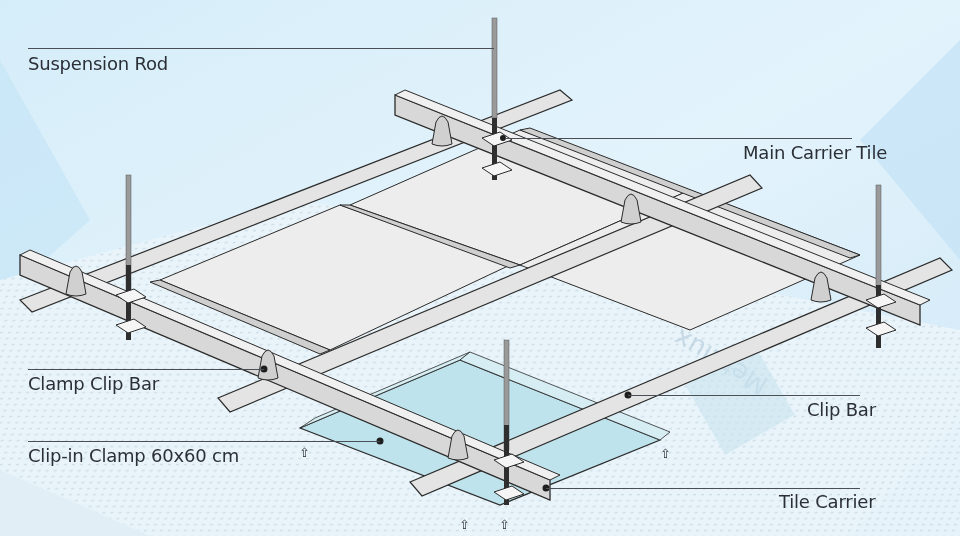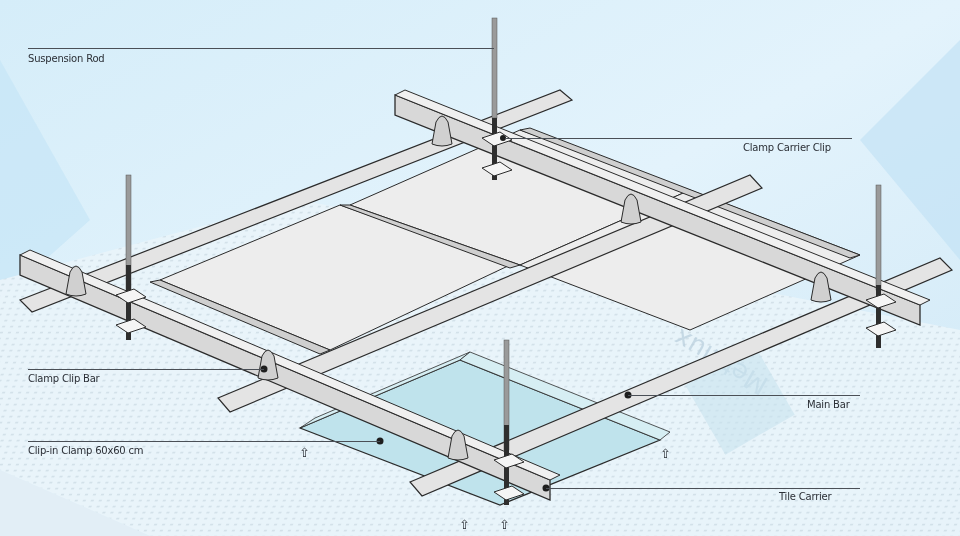--- a/index.html
+++ b/index.html
@@ -1,19 +1,19 @@
 <!DOCTYPE html>
 <html><head>
 <meta charset="utf-8">
 <style>
   html, body { margin: 0; padding: 0; }
   body { width: 960px; height: 536px; overflow: hidden; position: relative;
          background: #dcf0fb; font-family: "DejaVu Sans", sans-serif; }
   #stage { position: absolute; left: 0; top: 0; width: 960px; height: 536px; }
-  .label { position: absolute; font-size: 10px; color: #2b2f36; white-space: nowrap;
+  .label { position: absolute; font-size: 18px; color: #2b2f36; white-space: nowrap;
            font-family: "DejaVu Sans", sans-serif; letter-spacing: -0.2px; }
   .leader { position: absolute; height: 1px; background: #4a4f56; }
   .arrow { position: absolute; font-size: 13px; color: #2b2f36; line-height: 1; }
 </style>
 </head>
 <body>
 
 <svg id="stage" viewBox="0 0 960 536" xmlns="http://www.w3.org/2000/svg">
   <defs>
     <pattern id="perf" width="8" height="6" patternUnits="userSpaceOnUse" patternTransform="skewX(-20)">
@@ -102,22 +102,22 @@
 </svg>
 
 <div class="leader" style="left:28px; top:48px; width:466px;"></div>
 <div class="leader" style="left:505px; top:138px; width:347px;"></div>
 <div class="leader" style="left:28px; top:369px; width:236px;"></div>
 <div class="leader" style="left:28px; top:441px; width:352px;"></div>
 <div class="leader" style="left:628px; top:395px; width:232px;"></div>
 <div class="leader" style="left:546px; top:488px; width:314px;"></div>
 
 <div class="label" style="left:28px; top:53px;">Suspension Rod</div>
-<div class="label" style="left:743px; top:142px;">Clamp Carrier Clip</div>
+<div class="label" style="left:743px; top:142px;">Main Carrier Tile</div>
 <div class="label" style="left:28px; top:373px;">Clamp Clip Bar</div>
-<div class="label" style="left:807px; top:399px;">Main Bar</div>
+<div class="label" style="left:807px; top:399px;">Clip Bar</div>
 <div class="label" style="left:28px; top:445px;">Clip-in Clamp 60x60 cm</div>
 <div class="label" style="left:779px; top:491px;">Tile Carrier</div>
 
 <div class="arrow" style="left:299px; top:446px;">⇧</div>
 <div class="arrow" style="left:660px; top:447px;">⇧</div>
 <div class="arrow" style="left:459px; top:518px;">⇧</div>
 <div class="arrow" style="left:499px; top:518px;">⇧</div>
 
 </body></html>

